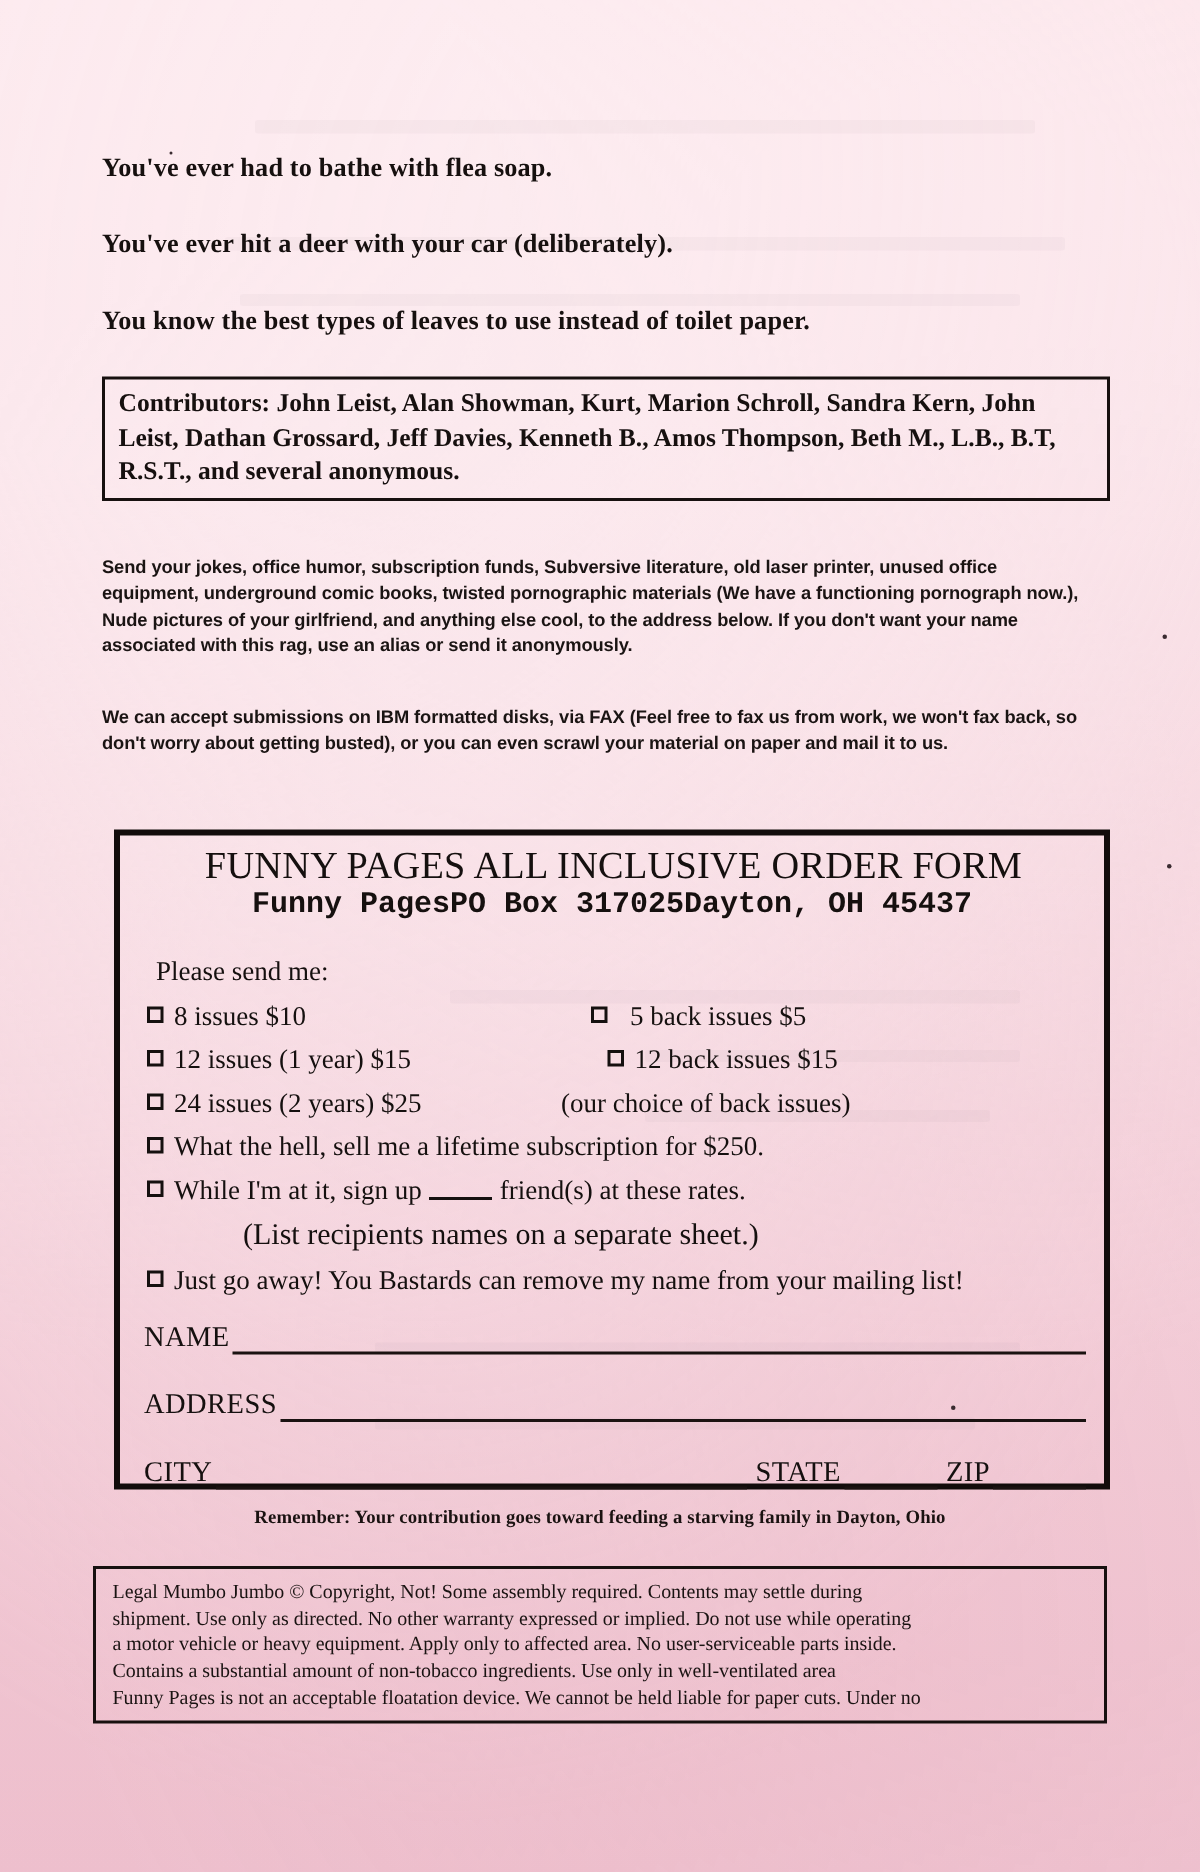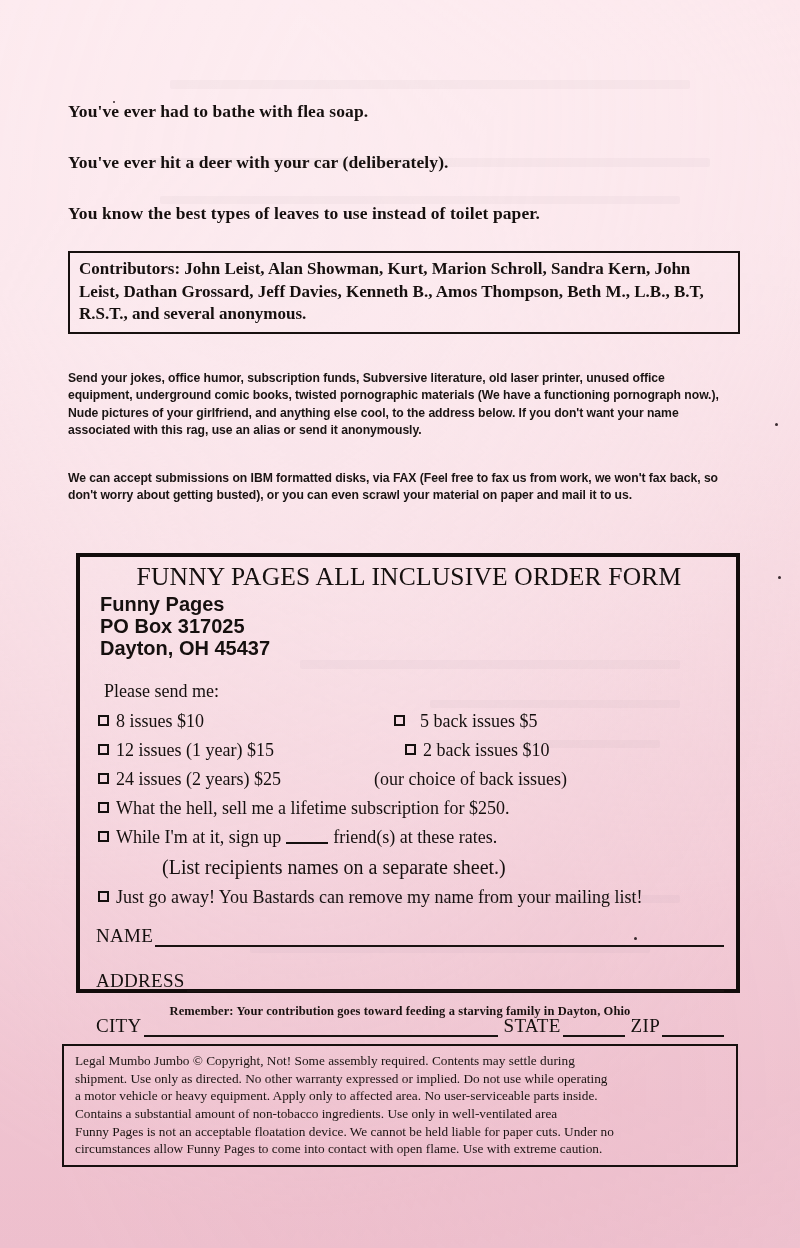--- a/index.html
+++ b/index.html
@@ -122,28 +122,27 @@
     font-size: 25.5px;
     line-height: 1.08;
     color: #15100f;
     text-align: center;
     letter-spacing: .2px;
     white-space: nowrap;
   }
   #of-address-line {
     display: flex;
     justify-content: center;
-    font-family: Liberation Sans, sans-serif;
+    font-family: Liberation Mono, monospace;
     font-weight: bold;
     font-size: 20px;
     line-height: 1.1;
     color: #16100f;
     margin-top: 2px;
     padding: 0 8px 0 6px;
-    flex-direction: column;
   }
 
   #please-send {
     font-family: "Liberation Serif", serif;
     font-size: 18px;
     color: #15100f;
     margin-top: 22px;
     margin-left: 10px;
   }
 
@@ -306,21 +305,21 @@
       </span>
     </div>
 
     <div class="opt-row">
       <span class="opt-left">
         <span class="cbox"></span>
         <span>12 issues (1 year) $15</span>
       </span>
       <span class="opt-right" style="left:307px;">
         <span class="cbox"></span>
-        <span>2 back issues $10</span>
+        <span>12 back issues $15</span>
       </span>
     </div>
 
     <div class="opt-row">
       <span class="opt-left">
         <span class="cbox"></span>
         <span>24 issues (2 years) $25</span>
       </span>
       <span class="opt-plain" style="left:276px;">(our choice of back issues)</span>
     </div>
@@ -374,16 +373,15 @@
   </div>
 
   <div id="remember-line">Remember: Your contribution goes toward feeding a starving family in Dayton, Ohio</div>
 
   <div id="legal-box">
     <div class="legal-line">Legal Mumbo Jumbo © Copyright, Not! Some assembly required.  Contents may settle during</div>
     <div class="legal-line">shipment.  Use only as directed.  No other warranty expressed or implied.  Do not use while operating</div>
     <div class="legal-line">a motor vehicle or heavy equipment.  Apply only to affected area.  No user-serviceable parts inside.</div>
     <div class="legal-line">Contains a substantial amount of non-tobacco ingredients.  Use only in well-ventilated area</div>
     <div class="legal-line">Funny Pages is not an acceptable floatation device.  We cannot be held liable for paper cuts.  Under no</div>
-    <div class="legal-line">circumstances allow Funny Pages to come into contact with open flame.  Use with extreme caution.</div>
   </div>
 
 </div>
 
 </body></html>

